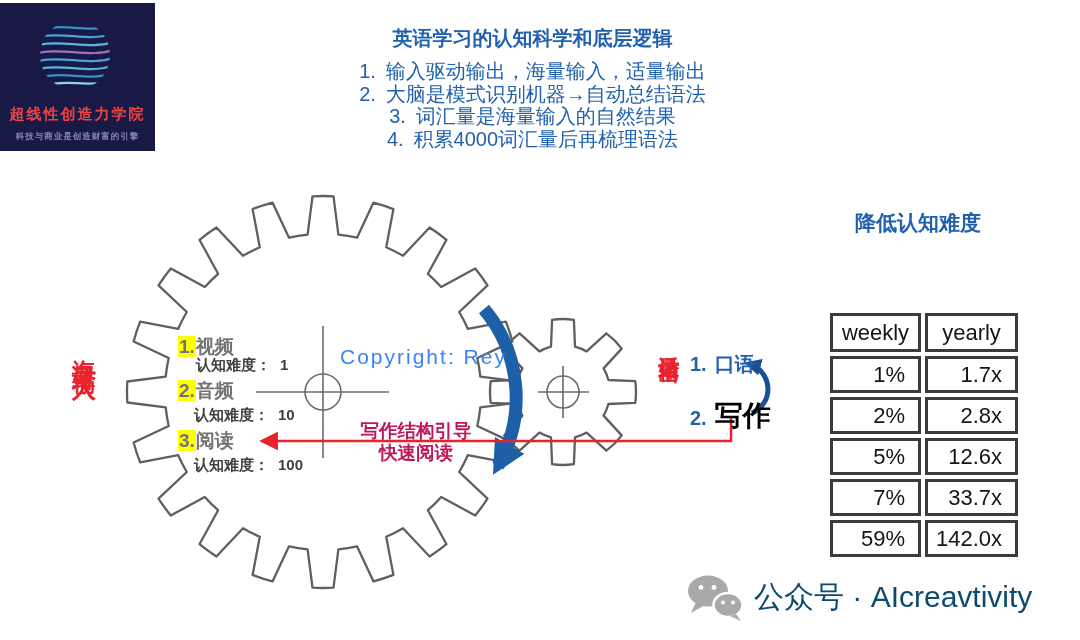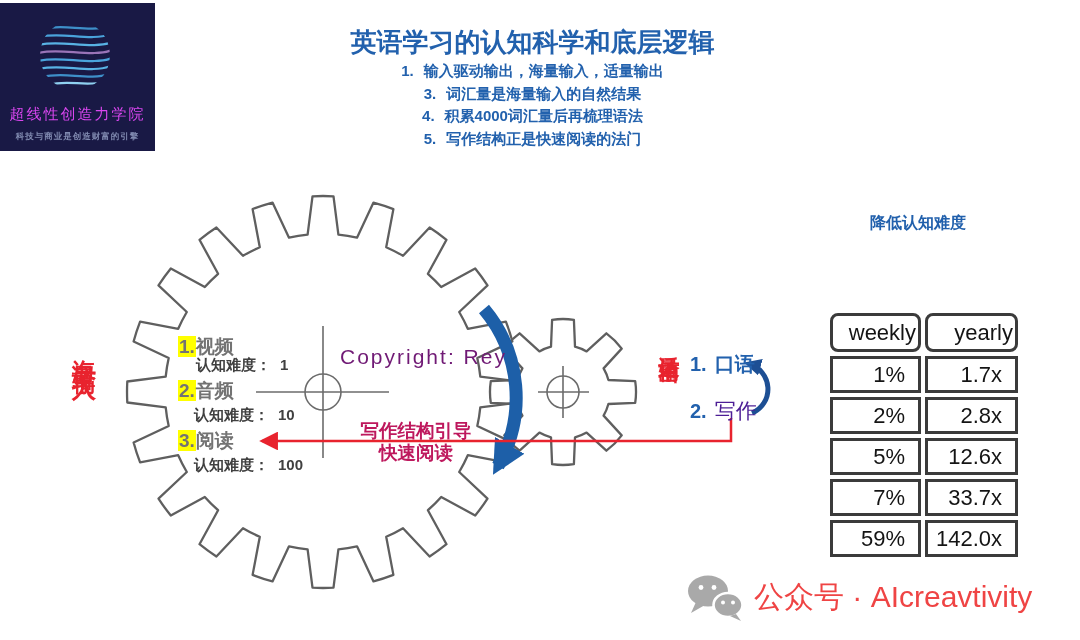--- a/index.html
+++ b/index.html
@@ -5,66 +5,66 @@
   html,body{margin:0;padding:0;background:#fff;}
   #slide{
     position:relative;width:1080px;height:640px;background:#fff;overflow:hidden;
     font-family:"Liberation Sans","DejaVu Sans",sans-serif;
   }
   .abs{position:absolute;}
   
   #logo{left:0;top:3px;width:155px;height:148px;background:#191945;z-index:3;}
   #logo .globe{position:absolute;left:37px;top:14px;}
   #logo .lname{position:absolute;left:0;top:102px;width:155px;text-align:center;
-    color:#d946ef;font-size:15px;font-weight:400;letter-spacing:2px;}
+    color:#ef4444;font-size:15px;font-weight:700;letter-spacing:2px;}
   #logo .ltag{position:absolute;left:0;top:128px;width:155px;text-align:center;
     color:#808ab0;font-size:8.5px;font-weight:700;letter-spacing:1px;}
   
   #title{left:250px;top:25px;width:565px;text-align:center;color:#2261ad;
-    font-size:26px;font-weight:700;z-index:2;}
+    font-size:20px;font-weight:700;z-index:2;}
   #points{left:250px;top:60px;width:565px;z-index:2;}
-  #points .pt{text-align:center;color:#2261ad;font-size:15px;font-weight:700;
+  #points .pt{text-align:center;color:#2261ad;font-size:20px;font-weight:400;
     line-height:22.5px;}
   #points .pnum{margin-right:10px;}
   
   #art{left:0;top:0;z-index:1;}
   
   .vlab{color:#e8232e;font-weight:700;writing-mode:vertical-rl;text-orientation:upright;
     z-index:2;}
   #inlab{left:68px;top:341px;font-size:24px;letter-spacing:5px;}
   #outlab{left:655px;top:340px;font-size:21px;letter-spacing:2px;}
   
   .gitem{z-index:2;color:#737373;font-size:19px;font-weight:600;white-space:nowrap;}
   .gitem .hl{background:#ffff00;padding:0 1px;}
   .gdiff{z-index:2;color:#404040;font-size:15px;font-weight:600;white-space:nowrap;}
   .gdiff .dv{margin-left:9px;}
   
-  #copyright{left:340px;top:345px;color:#701a75;font-size:21px;letter-spacing:2px;
+  #copyright{left:340px;top:345px;color:#3b82f6;font-size:21px;letter-spacing:2px;
     z-index:2;white-space:nowrap;}
   
   #arrownote{left:343px;top:420px;width:146px;text-align:center;color:#be185d;
     font-size:18.5px;font-weight:600;line-height:21.5px;z-index:2;}
   
   .oitem{z-index:2;font-size:20px;font-weight:600;color:#2261ad;white-space:nowrap;}
-  .oitem .red{color:#4c1d95;font-weight:400;font-size:21px;}
+  .oitem .red{color:#000000;font-weight:700;font-size:28px;}
   .oitem .onum{margin-right:8px;}
   
   #rheading{left:818px;top:210px;width:200px;text-align:center;color:#2160ac;
-    font-size:16px;font-weight:600;line-height:26px;z-index:2;}
+    font-size:21px;font-weight:600;line-height:26px;z-index:2;}
   #growth{left:826px;top:309px;border-collapse:separate;border-spacing:4px;z-index:2;
     position:absolute;}
   #growth td,#growth th{border:3px solid #3b3b3b;background:#fff;color:#141414;
     font-size:22px;font-weight:400;font-family:"Liberation Sans","DejaVu Sans",sans-serif;}
-  #growth th{width:80px;height:33px;text-align:right;padding:0 2px;border-radius:8px;}
+  #growth th{width:80px;height:33px;text-align:center;padding:0 2px;}
   #growth td{height:31px;text-align:right;padding:0 13px 0 2px;}
   #growth td.c1{width:70px;}
   #growth td.c2{width:72px;margin-top:28px;}
   
   #wm{left:686px;top:574px;display:flex;align-items:center;z-index:2;}
-  #wm .wmtext{color:#ef4444;font-size:30px;margin-left:10px;white-space:nowrap;}
+  #wm .wmtext{color:#0c4a6e;font-size:30px;margin-left:10px;white-space:nowrap;}
 </style>
 </head>
 <body>
 
 <div id="slide">
 
   <svg id="art" class="abs" width="1080" height="640" viewBox="0 0 1080 640">
     <defs>
       <marker id="mRed" viewBox="0 0 10 10" refX="8.5" refY="5" markerWidth="7.5" markerHeight="7.5" orient="auto">
         <path d="M0,0 L10,5 L0,10 Z" fill="#e8232e"></path>
@@ -117,23 +117,23 @@
         <path d="M12 68 C 30 62, 48 70, 66 65" stroke="#8fd0f0" stroke-width="2.2"></path>
       </g>
     </svg>
     <div class="lname">超线性创造力学院</div>
     <div class="ltag">科技与商业是创造财富的引擎</div>
   </div>
 
   <div id="title" class="abs">英语学习的认知科学和底层逻辑</div>
   <div id="points" class="abs">
     <div class="pt"><span class="pnum">1.</span><span>输入驱动输出，海量输入，适量输出</span></div>
+    <div class="pt"><span class="pnum">2.</span><span>大脑是模式识别机器→自动总结语法</span></div>
     <div class="pt"><span class="pnum">3.</span><span>词汇量是海量输入的自然结果</span></div>
     <div class="pt"><span class="pnum">4.</span><span>积累4000词汇量后再梳理语法</span></div>
-    <div class="pt"><span class="pnum">5.</span><span>写作结构正是快速阅读的法门</span></div>
   </div>
 
   <div id="inlab" class="abs vlab">海量输入</div>
   <div id="outlab" class="abs vlab">适量输出</div>
 
   <div class="abs gitem" style="left:178px;top:334px;">
     <span class="hl">1.</span><span>视频</span>
   </div>
   <div class="abs gdiff" style="left:196px;top:356px;">
     <span>认知难度：</span><span class="dv">1</span>

